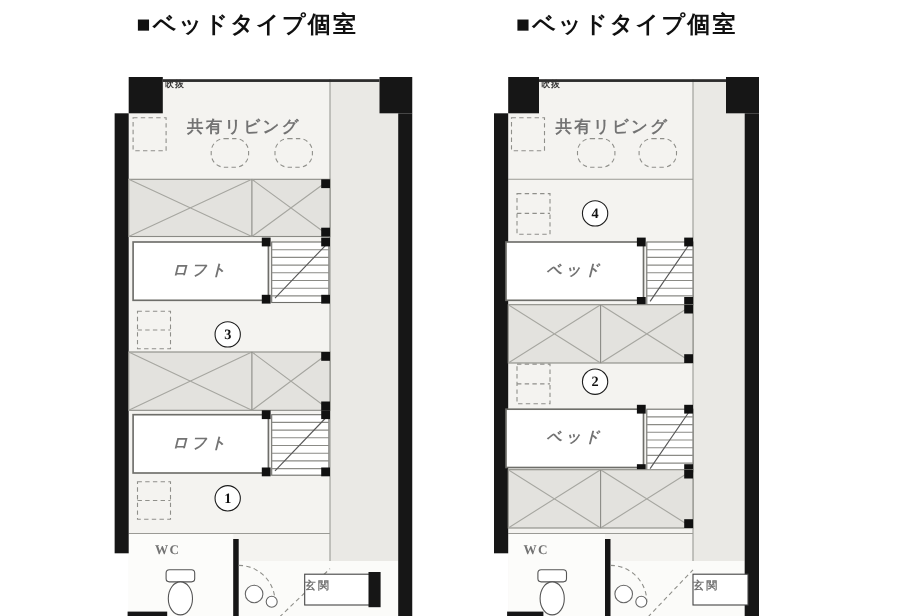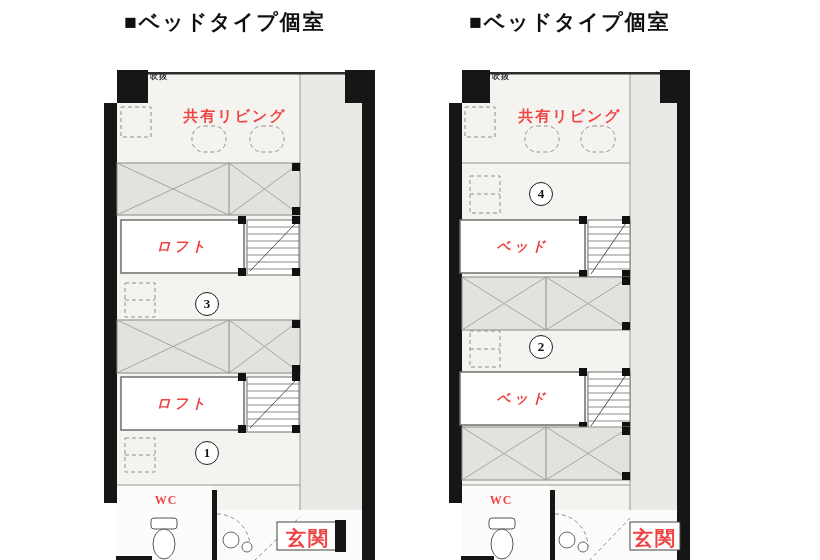--- a/index.html
+++ b/index.html
@@ -3,26 +3,26 @@
 <meta charset="utf-8">
 <style>
   html,body{margin:0;padding:0;}
   body{width:820px;height:560px;background:#ffffff;position:relative;overflow:hidden;
        font-family:"Liberation Serif","DejaVu Serif",serif;}
   .canvas{position:absolute;inset:0;background:#fff;}
   .title{position:absolute;top:8px;font-size:21px;font-weight:bold;letter-spacing:2px;
          color:#101010;text-align:center;white-space:nowrap;}
   .plan{position:absolute;top:70px;}
   .plan svg{position:absolute;left:0;top:0;display:block;}
-  .lbl{position:absolute;font-weight:bold;color:#ef4444;text-align:center;line-height:1.1;}
+  .lbl{position:absolute;font-weight:bold;color:#737373;text-align:left;line-height:1.1;}
   .room-lbl{display:flex;align-items:center;justify-content:center;font-size:14px;letter-spacing:3px;font-style:italic;}
   .living-lbl{font-size:15px;letter-spacing:2px;}
   .void-lbl{font-size:8px;letter-spacing:1px;color:#333;text-align:left;}
   .wc-lbl{font-size:12px;letter-spacing:1px;}
-  .genkan-lbl{font-size:20px;letter-spacing:2px;}
+  .genkan-lbl{font-size:10px;letter-spacing:2px;}
   .num{position:absolute;width:22px;height:22px;border:1.6px solid #1d1d1d;border-radius:50%;
        background:#fff;display:flex;align-items:center;justify-content:center;
        font-size:13px;font-weight:bold;color:#111;}
   .dsh{fill:none;stroke:#8f8f8a;stroke-width:1;stroke-dasharray:4 3;}
   svg line, svg path{stroke-linecap:butt;}
 </style>
 </head>
 <body>
 
 <div class="canvas">

